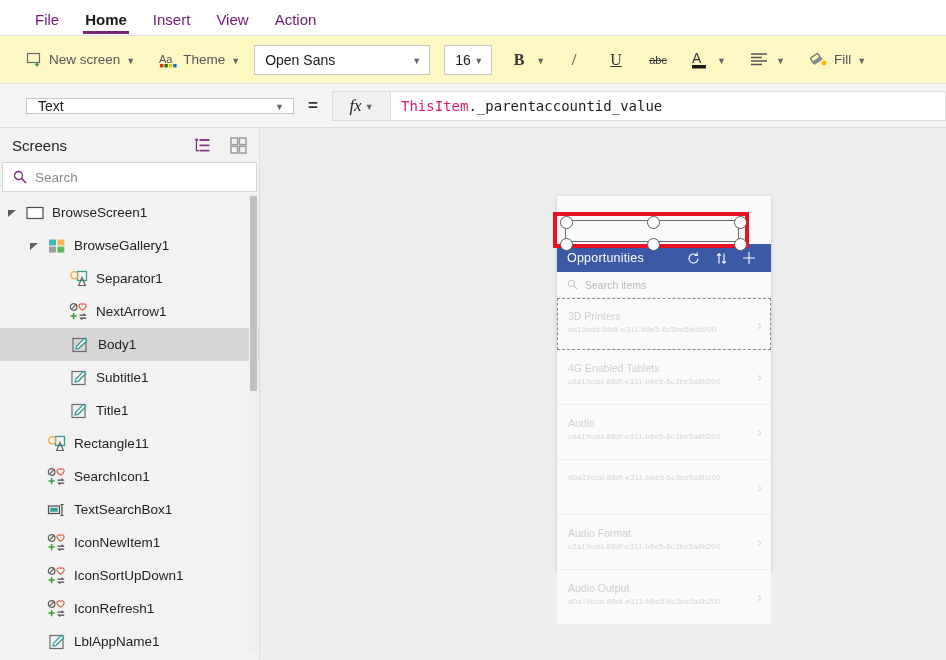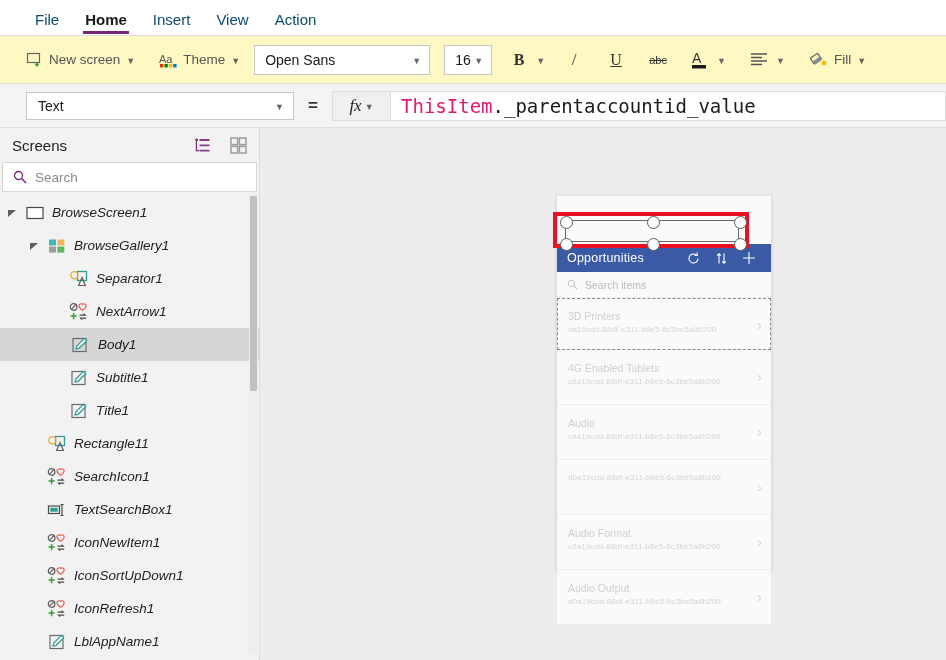--- a/index.html
+++ b/index.html
@@ -15,21 +15,21 @@
   .tabbar {
     height: 36px;
     display: flex;
     align-items: flex-end;
     padding-left: 22px;
     background: #ffffff;
     border-bottom: 1px solid #e1e1e1;
   }
   .tab {
     font-size: 15px;
-    color: #0c4a6e;
+    color: #701a75;
     padding: 0 13px 7px 13px;
     cursor: pointer;
     position: relative;
     line-height: 16px;
   }
   .tab.active { color: #1a1a1a; font-weight: bold; }
   .tab.active::after {
     content: "";
     position: absolute;
     left: 11px; right: 11px; bottom: 1px;
@@ -67,36 +67,36 @@
   }
   .ic-group { display:flex; align-items:center; cursor:pointer; padding-right:4px; }
 
   
   .fxbar {
     height: 44px; display: flex; align-items: center;
     background: #f4f4f4; border-bottom: 1px solid #dddddd;
     padding-left: 26px;
   }
   .prop-combo {
-    width: 268px; height: 28px; background: #fff; border: 1px solid #c8c8c8;
+    width: 268px; height: 16px; background: #fff; border: 1px solid #c8c8c8;
     display: flex; align-items: center; justify-content: space-between;
     padding: 0 9px 0 11px; font-size: 14px; color: #1a1a1a; cursor: pointer;
   }
   .eq { width: 38px; text-align: center; font-size: 17px; font-weight: bold; color: #333; }
   .fx-box {
     width: 58px; height: 30px; background: #f0f0f0; border: 1px solid #dcdcdc;
     border-right: none;
     display: flex; align-items: center; justify-content: center; gap:3px;
     font-family: "Liberation Serif", serif; font-style: italic; font-size: 17px; color: #222;
     cursor: pointer;
   }
   .fx-input {
     flex: 1; height: 30px; background: #fff; border: 1px solid #dcdcdc;
     display: flex; align-items: center; padding-left: 10px;
-    font-family: "DejaVu Sans Mono", monospace; font-size: 19px;
+    font-family: "DejaVu Sans Mono", monospace; font-size: 14px;
     color: #1b1b1b; white-space: pre; cursor: text;
   }
   .tok-pink { color: #e01a6f; }
 
   
   .body { display: flex; height: 532px; }
 
   
   .sidebar {
     width: 260px; background: #f2f2f2; border-right: 1px solid #dcdcdc;
@@ -110,21 +110,21 @@
   .sb-hicon { width: 26px; height: 24px; display:flex; align-items:center; justify-content:center; cursor:pointer; }
   .sb-search {
     height: 30px; background: #fff; border: 1px solid #d7d7d7;
     display: flex; align-items: center; gap: 8px; padding-left: 10px;
     margin: 0 2px 0 2px;
   }
   .sb-search span { color: #8a8a8a; font-size: 13.5px; }
   .tree { flex: 1; overflow: hidden; padding-top: 4px; position: relative; }
   .node {
     height: 33px; display: flex; align-items: center; gap: 7px;
-    font-size: 13.5px; color: #222; cursor: pointer; padding-right: 8px; font-style: italic;
+    font-size: 13.5px; color: #222; cursor: pointer; padding-right: 8px;
   }
   .node.sel { background: #d6d6d6; }
   .tri {
     width: 12px; height: 12px; flex: 0 0 12px; position: relative;
   }
   .icn { width: 20px; height: 20px; flex: 0 0 20px; position: relative; }
   .sb-scroll {
     position: absolute; right: 1px; top: 66px; width: 9px; height: 460px;
     background: #eeeeee;
   }

